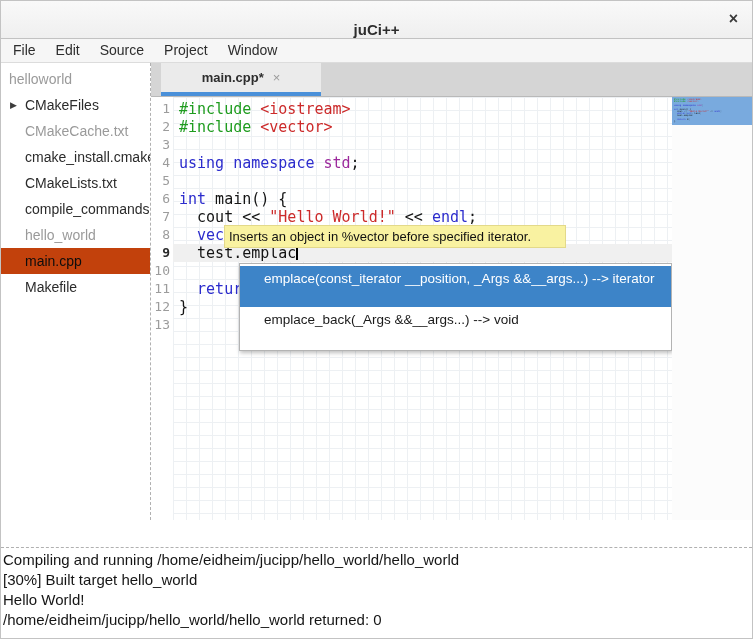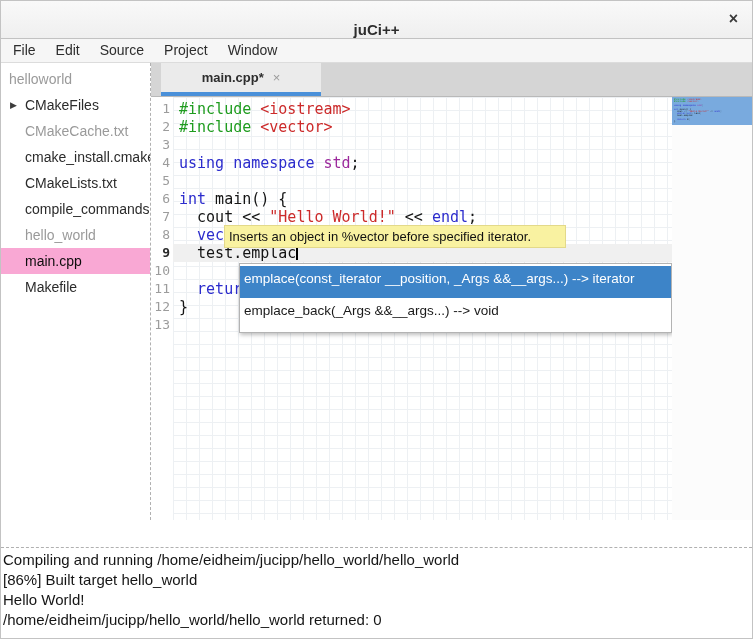--- a/index.html
+++ b/index.html
@@ -15,21 +15,21 @@
   
   .menubar { height:24px; flex:0 0 24px; background:#f6f6f6; border-bottom:1px solid #dcdcdc; display:flex; align-items:center; padding-left:2px; }
   .menu-item { font-size:14px; color:#2d2d2d; padding:0 10px; line-height:23px; }
 
   
   .main { height:457px; flex:0 0 457px; display:flex; position:relative; background:#fff; }
   .sidebar { width:150px; flex:0 0 150px; background:#fff; border-right:1px dashed #b0b0b0; padding-top:3px; overflow:hidden; }
   .tree-row { height:26px; line-height:26px; font-size:14px; color:#2b2b2b; white-space:nowrap; overflow:hidden; position:relative; padding-left:24px; }
   .tree-row.root { padding-left:8px; }
   .tree-row.muted { color:#9a9a9a; }
-  .tree-row.selected { background:#f9a8d4; color:#0d0d0d; }
+  .tree-row.selected { background:#c2410c; color:#0d0d0d; }
   .expander { position:absolute; left:9px; top:0; font-size:9px; color:#3c3c3c; }
 
   .editor-pane { flex:1; display:flex; flex-direction:column; min-width:0; }
   .tabbar { height:34px; flex:0 0 34px; background:#d5d5d5; border-bottom:1px solid #b9b9b9; display:flex; align-items:stretch; padding-left:10px; }
   .tab { width:160px; background:#ebebeb; border-bottom:4px solid #4a90d9; display:flex; align-items:center; justify-content:center; gap:9px; }
   .tab-label { font-size:13px; font-weight:bold; color:#2d2d2d; }
   .tab-close { font-size:13px; color:#9b9b9b; }
 
   .editor-body { height:423px; flex:1; display:flex; min-width:0; }
   .gutter { width:22px; flex:0 0 22px; background:#fff; padding-top:3px; text-align:right; }
@@ -39,21 +39,21 @@
   .code-area { flex:1; position:relative; padding-top:3px; background-color:#fff;
     background-image:linear-gradient(to right,#edf0f3 1px,transparent 1px),linear-gradient(to bottom,#edf0f3 1px,transparent 1px);
     background-size:13px 13px; overflow:hidden; }
   .code-line { height:18px; line-height:18px; font-family:"DejaVu Sans Mono", monospace; font-size:15px; white-space:pre; padding-left:6px; }
   .code-line.cur { background:#f0f0f0; }
   .tk-d { color:#141414; } .tk-g { color:#1f9c1f; } .tk-r { color:#cc2a2a; } .tk-k { color:#2c2ccd; } .tk-p { color:#9c2a9c; }
   .caret { display:inline-block; width:2px; height:15px; background:#000; vertical-align:-2px; }
 
   .tooltip { position:absolute; left:51px; top:128px; width:342px; height:23px; background:#f9f2a1; border:1px solid #e3d98a; color:#101010; font-size:13px; line-height:21px; padding:0 4px; white-space:nowrap; overflow:hidden; z-index:3; }
   .popup { position:absolute; left:66px; top:166px; width:433px; background:#fff; border:1px solid #b3b3b3; box-shadow:1px 2px 4px rgba(0,0,0,.25); padding:2px 0; z-index:4; }
-  .popup-item { height:32px; line-height:25px; font-size:13.5px; color:#1a1a1a; padding:0 4px; white-space:nowrap; overflow:hidden; }
+  .popup-item { height:41px; line-height:25px; font-size:13.5px; color:#1a1a1a; padding:0 24px; white-space:nowrap; overflow:hidden; }
   .popup-item.selected { background:#3d84c8; color:#ffffff; }
 
   .minimap { width:80px; flex:0 0 80px; background:#fcfcfc; position:relative; }
   .mini-viewport { position:absolute; left:0; top:0; width:80px; height:28px; background:#79aade; overflow:hidden; padding:1px 0 0 2px; }
   .mini-line { height:2px; line-height:2px; font-family:"DejaVu Sans Mono", monospace; font-size:3px; white-space:pre; transform:scale(.8); transform-origin:0 0; }
 
   
   .terminal { height:96px; flex:0 0 96px; background:#fff; border-top:1px dashed #b0b0b0; padding:2px 0 0 2px; overflow:hidden;margin-top:27px; }
   .term-line { font-size:15px; line-height:20px; color:#151515; white-space:nowrap; }
 
@@ -157,21 +157,21 @@
               <div class="mini-line"><span class="tk-d">}</span></div>
               <div class="mini-line"></div>
             </div>
         </div>
       </div>
     </div>
   </div>
 
   <div class="terminal">
       <div class="term-line">Compiling and running /home/eidheim/jucipp/hello_world/hello_world</div>
-      <div class="term-line">[86%] Built target hello_world</div>
+      <div class="term-line">[30%] Built target hello_world</div>
       <div class="term-line">Hello World!</div>
       <div class="term-line">/home/eidheim/jucipp/hello_world/hello_world returned: 0</div>
     </div>
 
   <div class="statusbar">
     <span class="status-pos">9:14</span>
   </div>
 
 </div>
 

